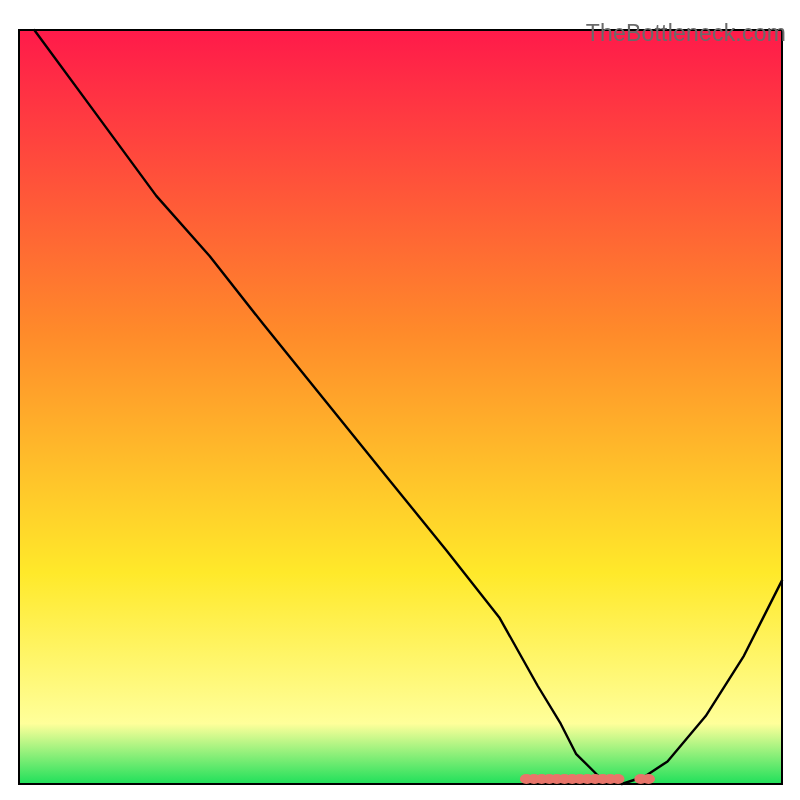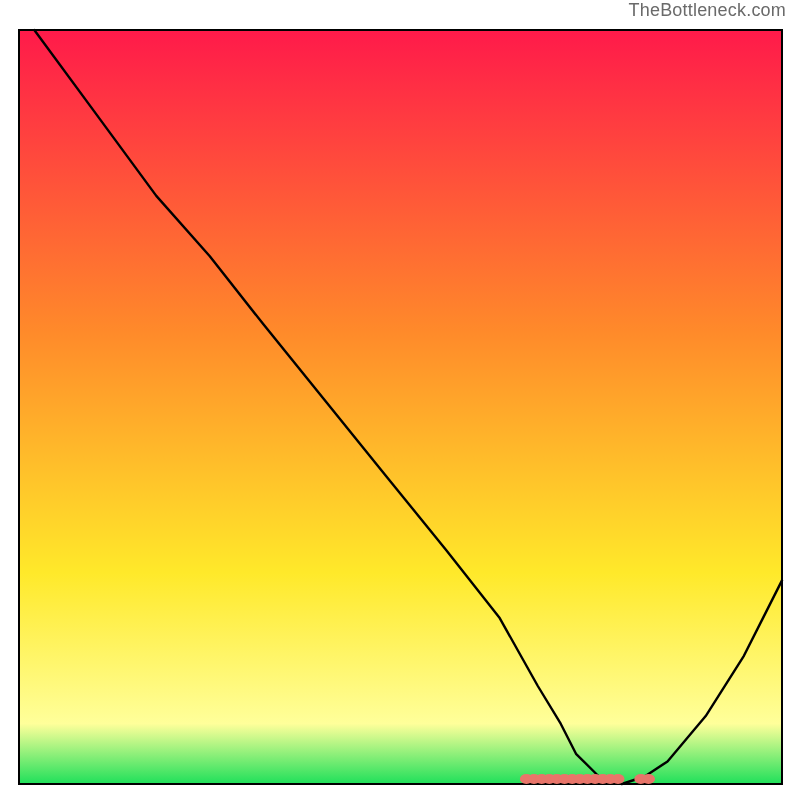--- a/index.html
+++ b/index.html
@@ -11,24 +11,24 @@
     overflow: hidden;
     font-family: Arial, Helvetica, sans-serif;
   }
   .container {
     position: relative;
     width: 800px;
     height: 800px;
   }
   .watermark {
     position: absolute;
-    top: 0;
+    top: 20px;
     right: 14px;
     color: #6a6a6a;
-    font-size: 18px;
+    font-size: 23px;
     font-weight: 500;
     letter-spacing: 0.2px;
     z-index: 3;
     text-align: center;
   }
   svg.plot {
     position: absolute;
     top: 0;
     left: 0;
     width: 800px;

